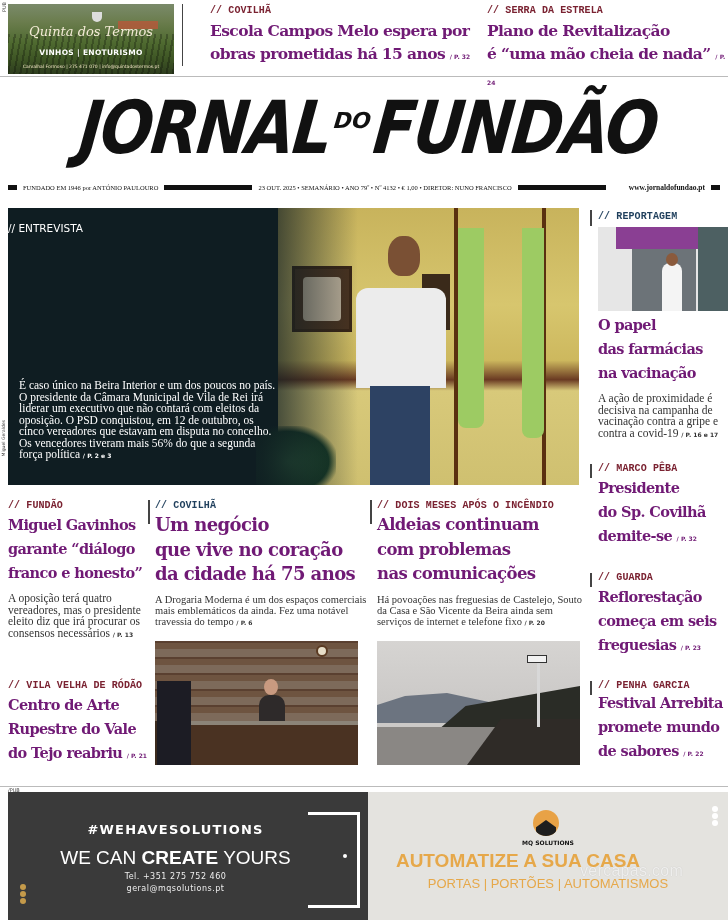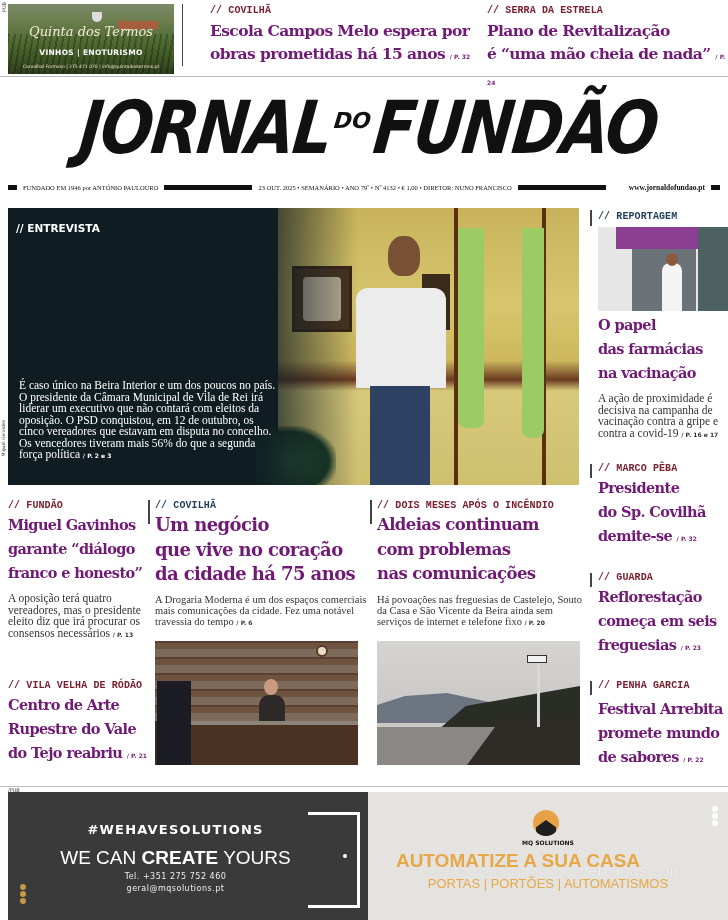--- a/index.html
+++ b/index.html
@@ -46,21 +46,21 @@
   .lead .frame::after { content: ""; position: absolute; left: 8px; top: 8px; right: 8px; bottom: 8px; background: #bfb29c; border-radius: 4px; }
   .lead .frame2 { position: absolute; left: 414px; top: 66px; width: 28px; height: 56px; background: #3a2a1a; }
   .lead .person-head { position: absolute; left: 380px; top: 28px; width: 32px; height: 40px; background: #7a5034; border-radius: 45% 45% 40% 40%; }
   .lead .person-shirt { position: absolute; left: 348px; top: 80px; width: 90px; height: 100px; background: #ececec; border-radius: 12px 12px 0 0; }
   .lead .person-jeans { position: absolute; left: 362px; top: 178px; width: 60px; height: 99px; background: #2d4263; }
   .lead .pole1 { position: absolute; left: 446px; top: 0; width: 4px; height: 277px; background: #5a3010; }
   .lead .pole2 { position: absolute; left: 534px; top: 0; width: 4px; height: 277px; background: #5a3010; }
   .lead .flag1 { position: absolute; left: 450px; top: 20px; width: 26px; height: 200px; background: #9dcb63; border-radius: 0 0 8px 8px; }
   .lead .flag2 { position: absolute; left: 514px; top: 20px; width: 22px; height: 210px; background: #9dcb63; border-radius: 0 0 8px 8px; }
   .lead .plant { position: absolute; left: 248px; top: 218px; width: 80px; height: 59px; background: radial-gradient(ellipse at 40% 60%, #2c5a3a 0%, #173a26 60%, transparent 75%); }
-  .lead .kicker-lead { position: absolute; left: 8px; top: 14px; font-family: "DejaVu Sans", sans-serif; font-weight: bold; font-size: 10.5px; color: #fff; text-align: center; }
+  .lead .kicker-lead { position: absolute; left: 0; top: 14px; font-family: "DejaVu Sans", sans-serif; font-weight: normal; font-size: 10.5px; color: #fff; text-align: center; }
   .lead .title { position: absolute; left: 11px; top: 32px; width: 310px; font-family: "DejaVu Serif", serif; font-weight: bold; color: #fff; font-size: 32px; line-height: 37px; letter-spacing: -1.2px; }
   .lead .dek { position: absolute; left: 11px; top: 172px; width: 260px; font-family: "Liberation Serif", serif; font-size: 11.5px; line-height: 11.5px; color: #fff; }
   .photo-credit { left: 1px; top: 420px; font-family: "DejaVu Sans", sans-serif; font-size: 4.5px; writing-mode: vertical-rl; transform: rotate(180deg); color: #444; }
 
   
   .rep-photo { left: 598px; top: 227px; width: 130px; height: 84px; overflow: hidden; background: #e6e6e6; }
   .rep-photo .sign { position: absolute; left: 18px; top: 0; width: 95px; height: 22px; background: #8a3f93; }
   .rep-photo .door { position: absolute; left: 34px; top: 22px; width: 64px; height: 62px; background: #6c7378; }
   .rep-photo .man { position: absolute; left: 64px; top: 36px; width: 20px; height: 48px; background: #f4f4f4; border-radius: 8px 8px 0 0; }
   .rep-photo .mhead { position: absolute; left: 68px; top: 26px; width: 12px; height: 13px; background: #8a5a3c; border-radius: 50%; }
@@ -215,21 +215,21 @@
   <div class="hl" style="font-size:14.5px;line-height:24px;margin-top:2px;">
     <div>Reflorestação</div>
     <div>começa em seis</div>
     <div><span>freguesias</span> <span class="pg">/ P. 23</span></div>
   </div>
 </div>
 
 <div class="abs col-rule" style="left:590px;top:681px;height:14px;"></div>
 <div class="abs" style="left:598px;top:680px;width:130px;">
   <div class="kicker">// PENHA GARCIA</div>
-  <div class="hl" style="font-size:14.5px;line-height:24px;margin-top:6px;">
+  <div class="hl" style="font-size:14.5px;line-height:24px;margin-top:0;">
     <div>Festival Arrebita</div>
     <div>promete mundo</div>
     <div><span>de sabores</span> <span class="pg">/ P. 22</span></div>
   </div>
 </div>
 
 <div class="abs" style="left:8px;top:500px;width:140px;">
   <div class="kicker">// FUNDÃO</div>
   <div class="hl" style="font-size:14.5px;line-height:24px;margin-top:2px;">
     <div>Miguel Gavinhos</div>
@@ -253,21 +253,21 @@
 
 <div class="abs col-rule" style="left:148px;top:500px;height:24px;"></div>
 <div class="abs" style="left:155px;top:500px;width:215px;">
   <div class="kicker blue">// COVILHÃ</div>
   <div class="hl" style="font-size:18px;line-height:24.5px;margin-top:2px;">
     <div>Um negócio</div>
     <div>que vive no coração</div>
     <div>da cidade há 75 anos</div>
   </div>
   <div class="body" style="margin-top:7px;font-size:10.5px;line-height:11px;">
-    <span>A Drogaria Moderna é um dos espaços comerciais mais comunicações da cidade. Fez uma notável travessia do tempo</span>
+    <span>A Drogaria Moderna é um dos espaços comerciais mais emblemáticos da ainda. Fez uma notável travessia do tempo</span>
     <span class="pg">/ P. 6</span>
   </div>
 </div>
 <div class="abs shop-photo">
   <div class="shelves"></div>
   <div class="leftcab"></div>
   <div class="clock"></div>
   <div class="man"></div>
   <div class="head"></div>
   <div class="counter"></div>

